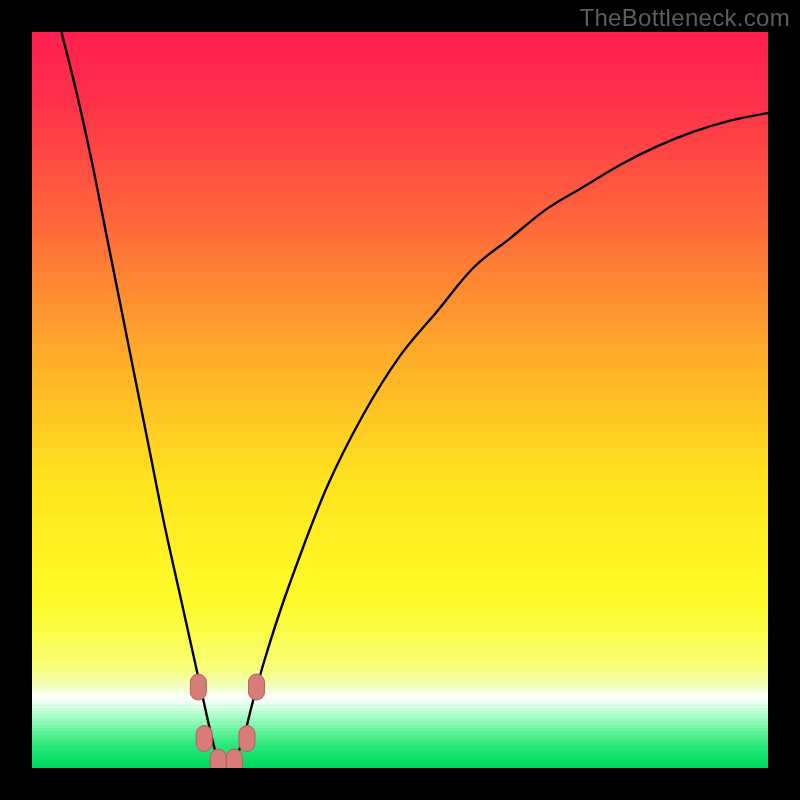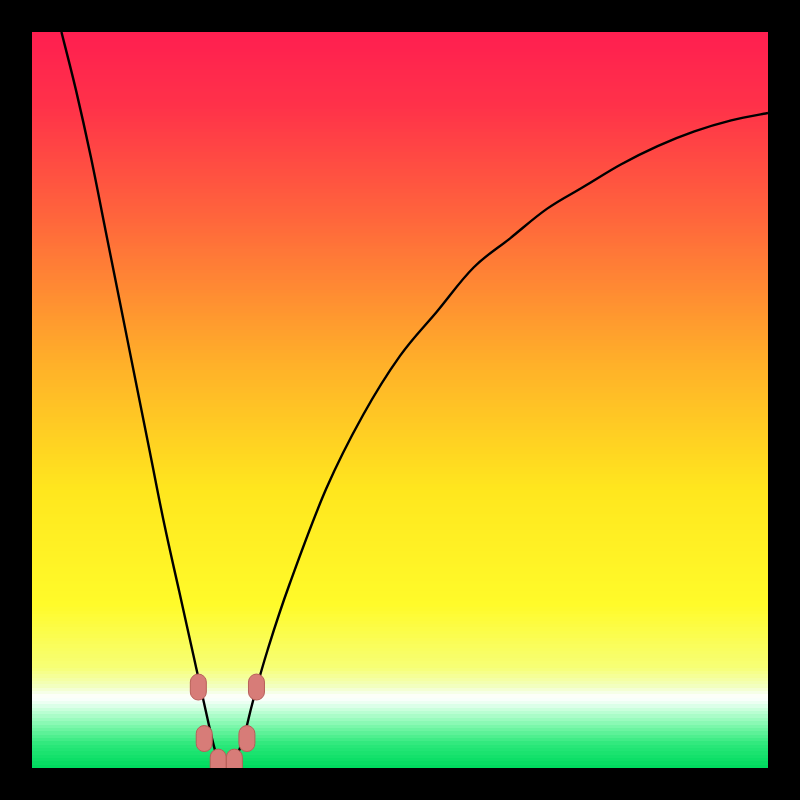--- a/index.html
+++ b/index.html
@@ -295,14 +295,15 @@
           <rect x="164.224" y="693.56" width="16" height="26" rx="8" ry="8" fill="#d77c78" stroke="#b85f5a" stroke-width="1"></rect>
           <rect x="178.208" y="717.112" width="16" height="26" rx="8" ry="8" fill="#d77c78" stroke="#b85f5a" stroke-width="1"></rect>
           <rect x="194.4" y="717.112" width="16" height="26" rx="8" ry="8" fill="#d77c78" stroke="#b85f5a" stroke-width="1"></rect>
           <rect x="206.91199999999998" y="693.56" width="16" height="26" rx="8" ry="8" fill="#d77c78" stroke="#b85f5a" stroke-width="1"></rect>
           <rect x="216.48" y="642.04" width="16" height="26" rx="8" ry="8" fill="#d77c78" stroke="#b85f5a" stroke-width="1"></rect>
         </g>
     </svg>
 
   </div>
 
+  <div class="watermark">TheBottleneck.com</div>
 
 </div>
 
 </body></html>

